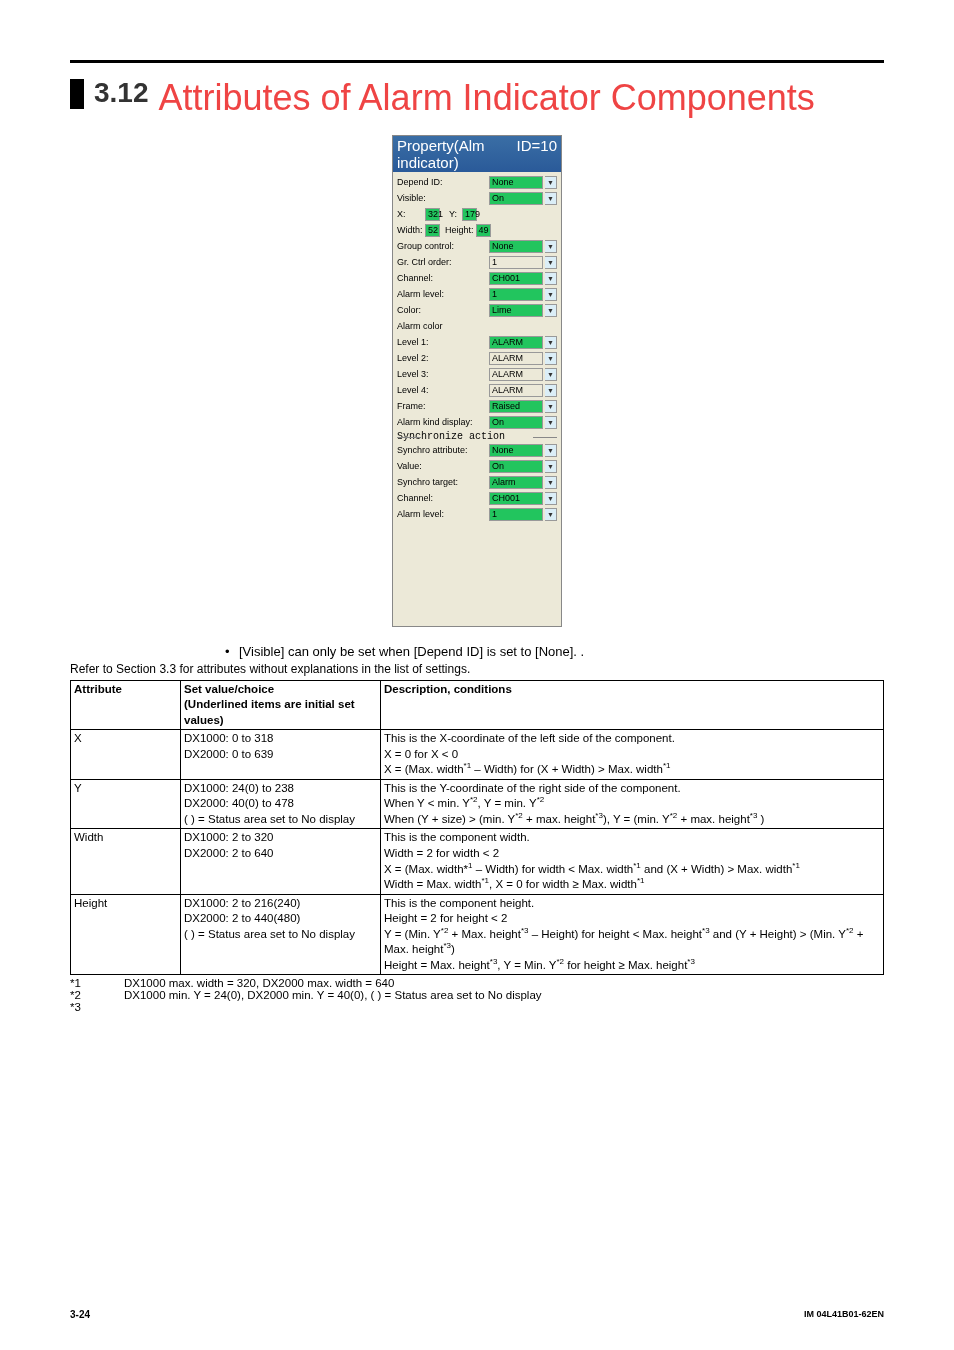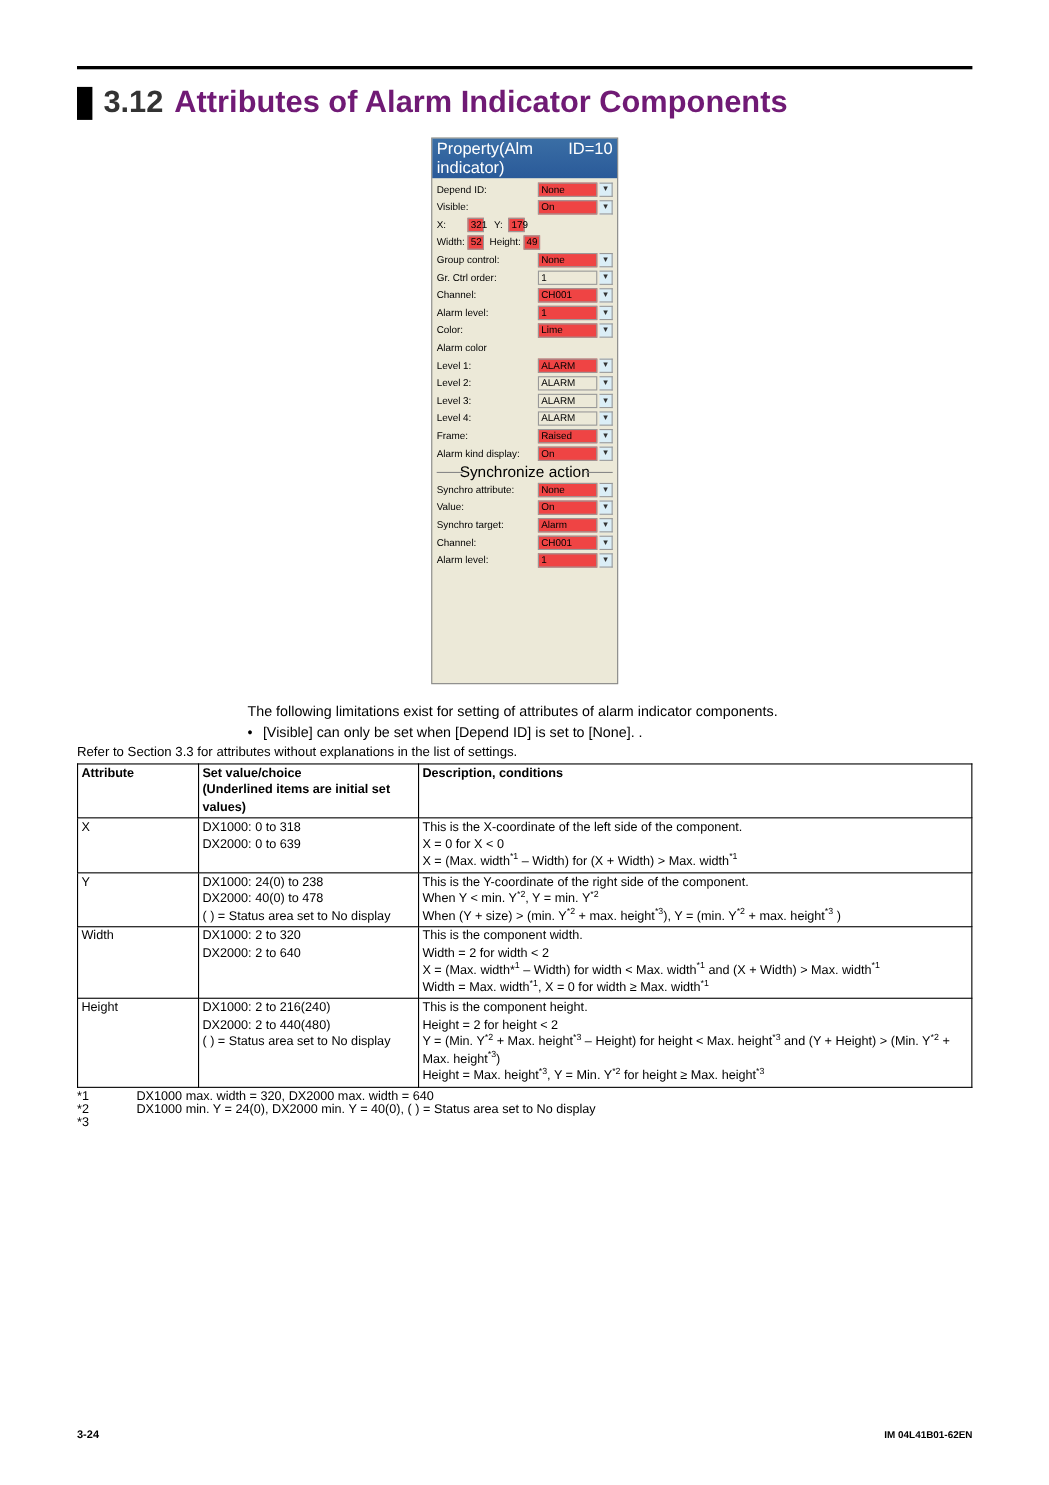--- a/index.html
+++ b/index.html
@@ -32,23 +32,23 @@
     height: 30px;
     background: #000;
     margin-top: 2px;
   }
   .title-num {
     font-size: 28px;
     font-weight: bold;
     color: #333;
   }
   .title-text {
-    font-size: 28px;
-    font-weight: bold;
-    color: #701a75;
+    font-size: 36px;
+    font-weight: normal;
+    color: #ef4444;
   }
   
   .panel-wrap {
     display: flex;
     justify-content: center;
     margin: 8px 0 16px 0;
   }
   .panel {
     width: 170px;
     border: 1px solid #888;
@@ -71,21 +71,21 @@
     display: flex;
     align-items: center;
     gap: 2px;
     margin-bottom: 2px;
     height: 14px;
   }
   .plabel { flex: 1; white-space: nowrap; }
   .pval {
     width: 54px;
     border: 1px solid #999;
-    background: #ef4444;
+    background: #22c55e;
     height: 13px;
     display: flex;
     align-items: center;
     padding: 0 2px;
     font-size: 9px;
   }
   .pval.small { width: 15px; }
   .pval.gray { background: #ece9d8; }
   .pdrop {
     width: 12px;
@@ -93,24 +93,25 @@
     border: 1px solid #999;
     border-left: none;
     background: #dbeef7;
     display: flex;
     align-items: center;
     justify-content: center;
     font-size: 7px;
     color: #333;
   }
   .pfieldset-label {
-    font-size: 14px;
-    text-align: center;
+    font-size: 10px;
+    text-align: left;
     margin: 1px 0;
     position: relative;
+    font-family: Liberation Mono, monospace;
   }
   .pfieldset-label::before,
   .pfieldset-label::after {
     content: "";
     position: absolute;
     top: 50%;
     width: 24px;
     border-top: 1px solid #888;
   }
   .pfieldset-label::before { left: 0; }
@@ -157,21 +158,21 @@
   .col-set { width: 200px; }
   sup { font-size: 8px; vertical-align: super; line-height: 0; }
   .footnotes {
     font-size: 11.5px;
     margin-top: 2px;
   }
   .footnotes .fn-row { display: flex; gap: 34px; }
   .footnotes .fn-key { width: 20px; }
   .footer {
     position: absolute;
-    bottom: 40px;
+    bottom: 30px;
     left: 70px;
     right: 70px;
     display: flex;
     justify-content: space-between;
     font-size: 10px;
     font-weight: bold;
   }
   .footer-right { font-size: 9px; }
 </style>
 </head>
@@ -297,21 +298,20 @@
             <span class="plabel">Alarm level:</span>
             <span class="pval">1</span>
             <span class="pdrop">▼</span>
           </div>
         <div class="panel-blank"></div>
       </div>
     </div>
   </div>
 
   <div class="body-text">
-    <div>The following limitations exist for setting of attributes of alarm indicator components.</div>
     <div class="bullet-row">
       <div class="bullet-dot">•</div>
       <div>[Visible] can only be set when [Depend ID] is set to [None]. .</div>
     </div>
   </div>
 
   <div class="section-sub">Refer to Section 3.3 for attributes without explanations in the list of settings.</div>
 
   <table class="settings">
     <colgroup>

